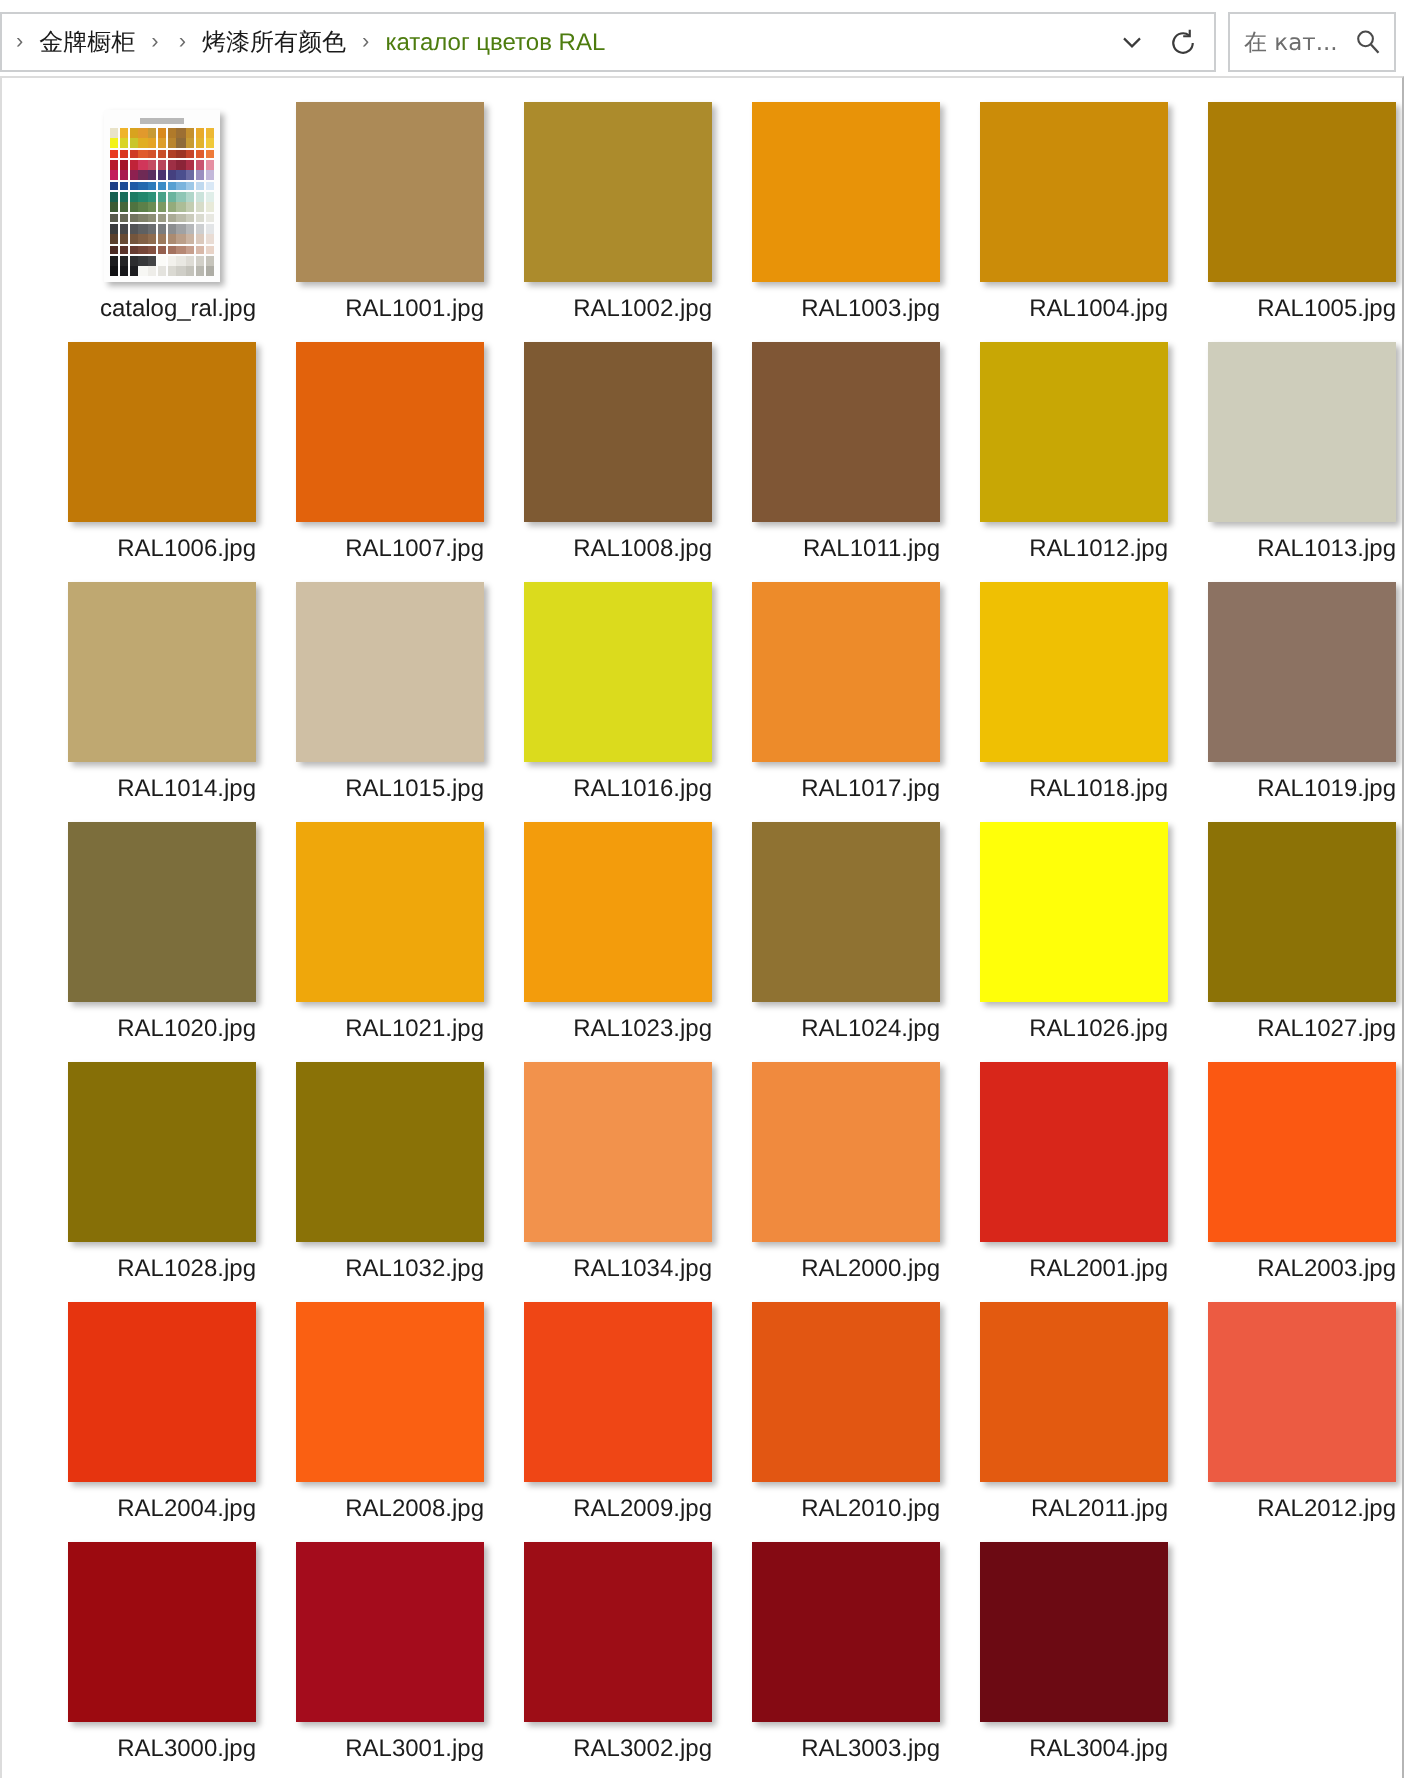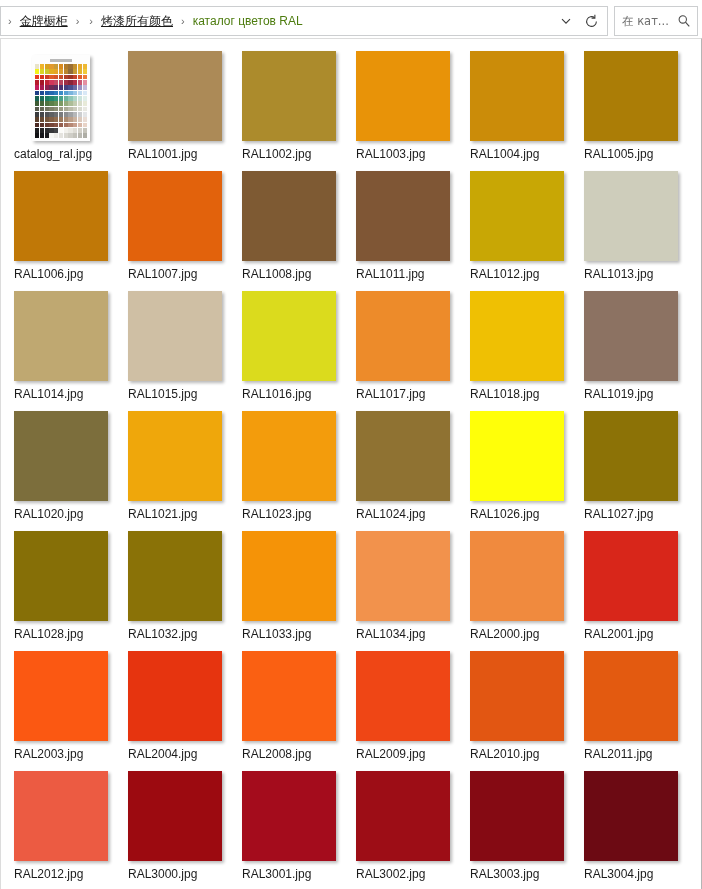--- a/index.html
+++ b/index.html
@@ -46,21 +46,21 @@
     flex: none;
     user-select: none;
   }
   .crumb {
     font-size: 12px;
     color: #1a1a1a;
     padding: 2px 3px;
     line-height: 16px;
     flex: none;
   }
-  .crumb.cn { font-family: "DejaVu Sans", "Liberation Sans", sans-serif; text-decoration: underline; }
+  .crumb.cn { font-family: "DejaVu Sans", "Liberation Sans", sans-serif; }
   .crumb.cur { color: #4d7c0f; }
   .chev {
     flex: none;
     width: 22px; height: 26px;
     display: flex; align-items: center; justify-content: center;
     color: #3b3b3b;
   }
   .refresh {
     flex: none;
     width: 28px; height: 26px;
@@ -106,21 +106,21 @@
     display: grid;
     grid-template-columns: repeat(6, 114px);
     justify-content: start;
     padding: 12px 0 0 13px;
   }
   .cell {
     width: 114px;
     height: 120px;
     display: flex;
     flex-direction: column;
-    align-items: flex-start;
+    align-items: flex-end;
   }
   .thumbwrap {
     width: 94px;
     height: 90px;
     display: flex;
     align-items: flex-end;
     justify-content: center;
   }
   .swatch {
     width: 94px;
@@ -510,26 +510,20 @@
         <div class="label">RAL1028.jpg</div>
       </div>
       <div class="cell">
         <div class="thumbwrap">
           <div class="swatch" style="background: rgb(138, 114, 7);"></div>
         </div>
         <div class="label">RAL1032.jpg</div>
       </div>
       <div class="cell">
         <div class="thumbwrap">
-          <div class="swatch" style="background: rgb(245, 147, 7);"></div>
-        </div>
-        <div class="label">RAL1033.jpg</div>
-      </div>
-      <div class="cell">
-        <div class="thumbwrap">
           <div class="swatch" style="background: rgb(242, 146, 76);"></div>
         </div>
         <div class="label">RAL1034.jpg</div>
       </div>
       <div class="cell">
         <div class="thumbwrap">
           <div class="swatch" style="background: rgb(240, 138, 62);"></div>
         </div>
         <div class="label">RAL2000.jpg</div>
       </div>

